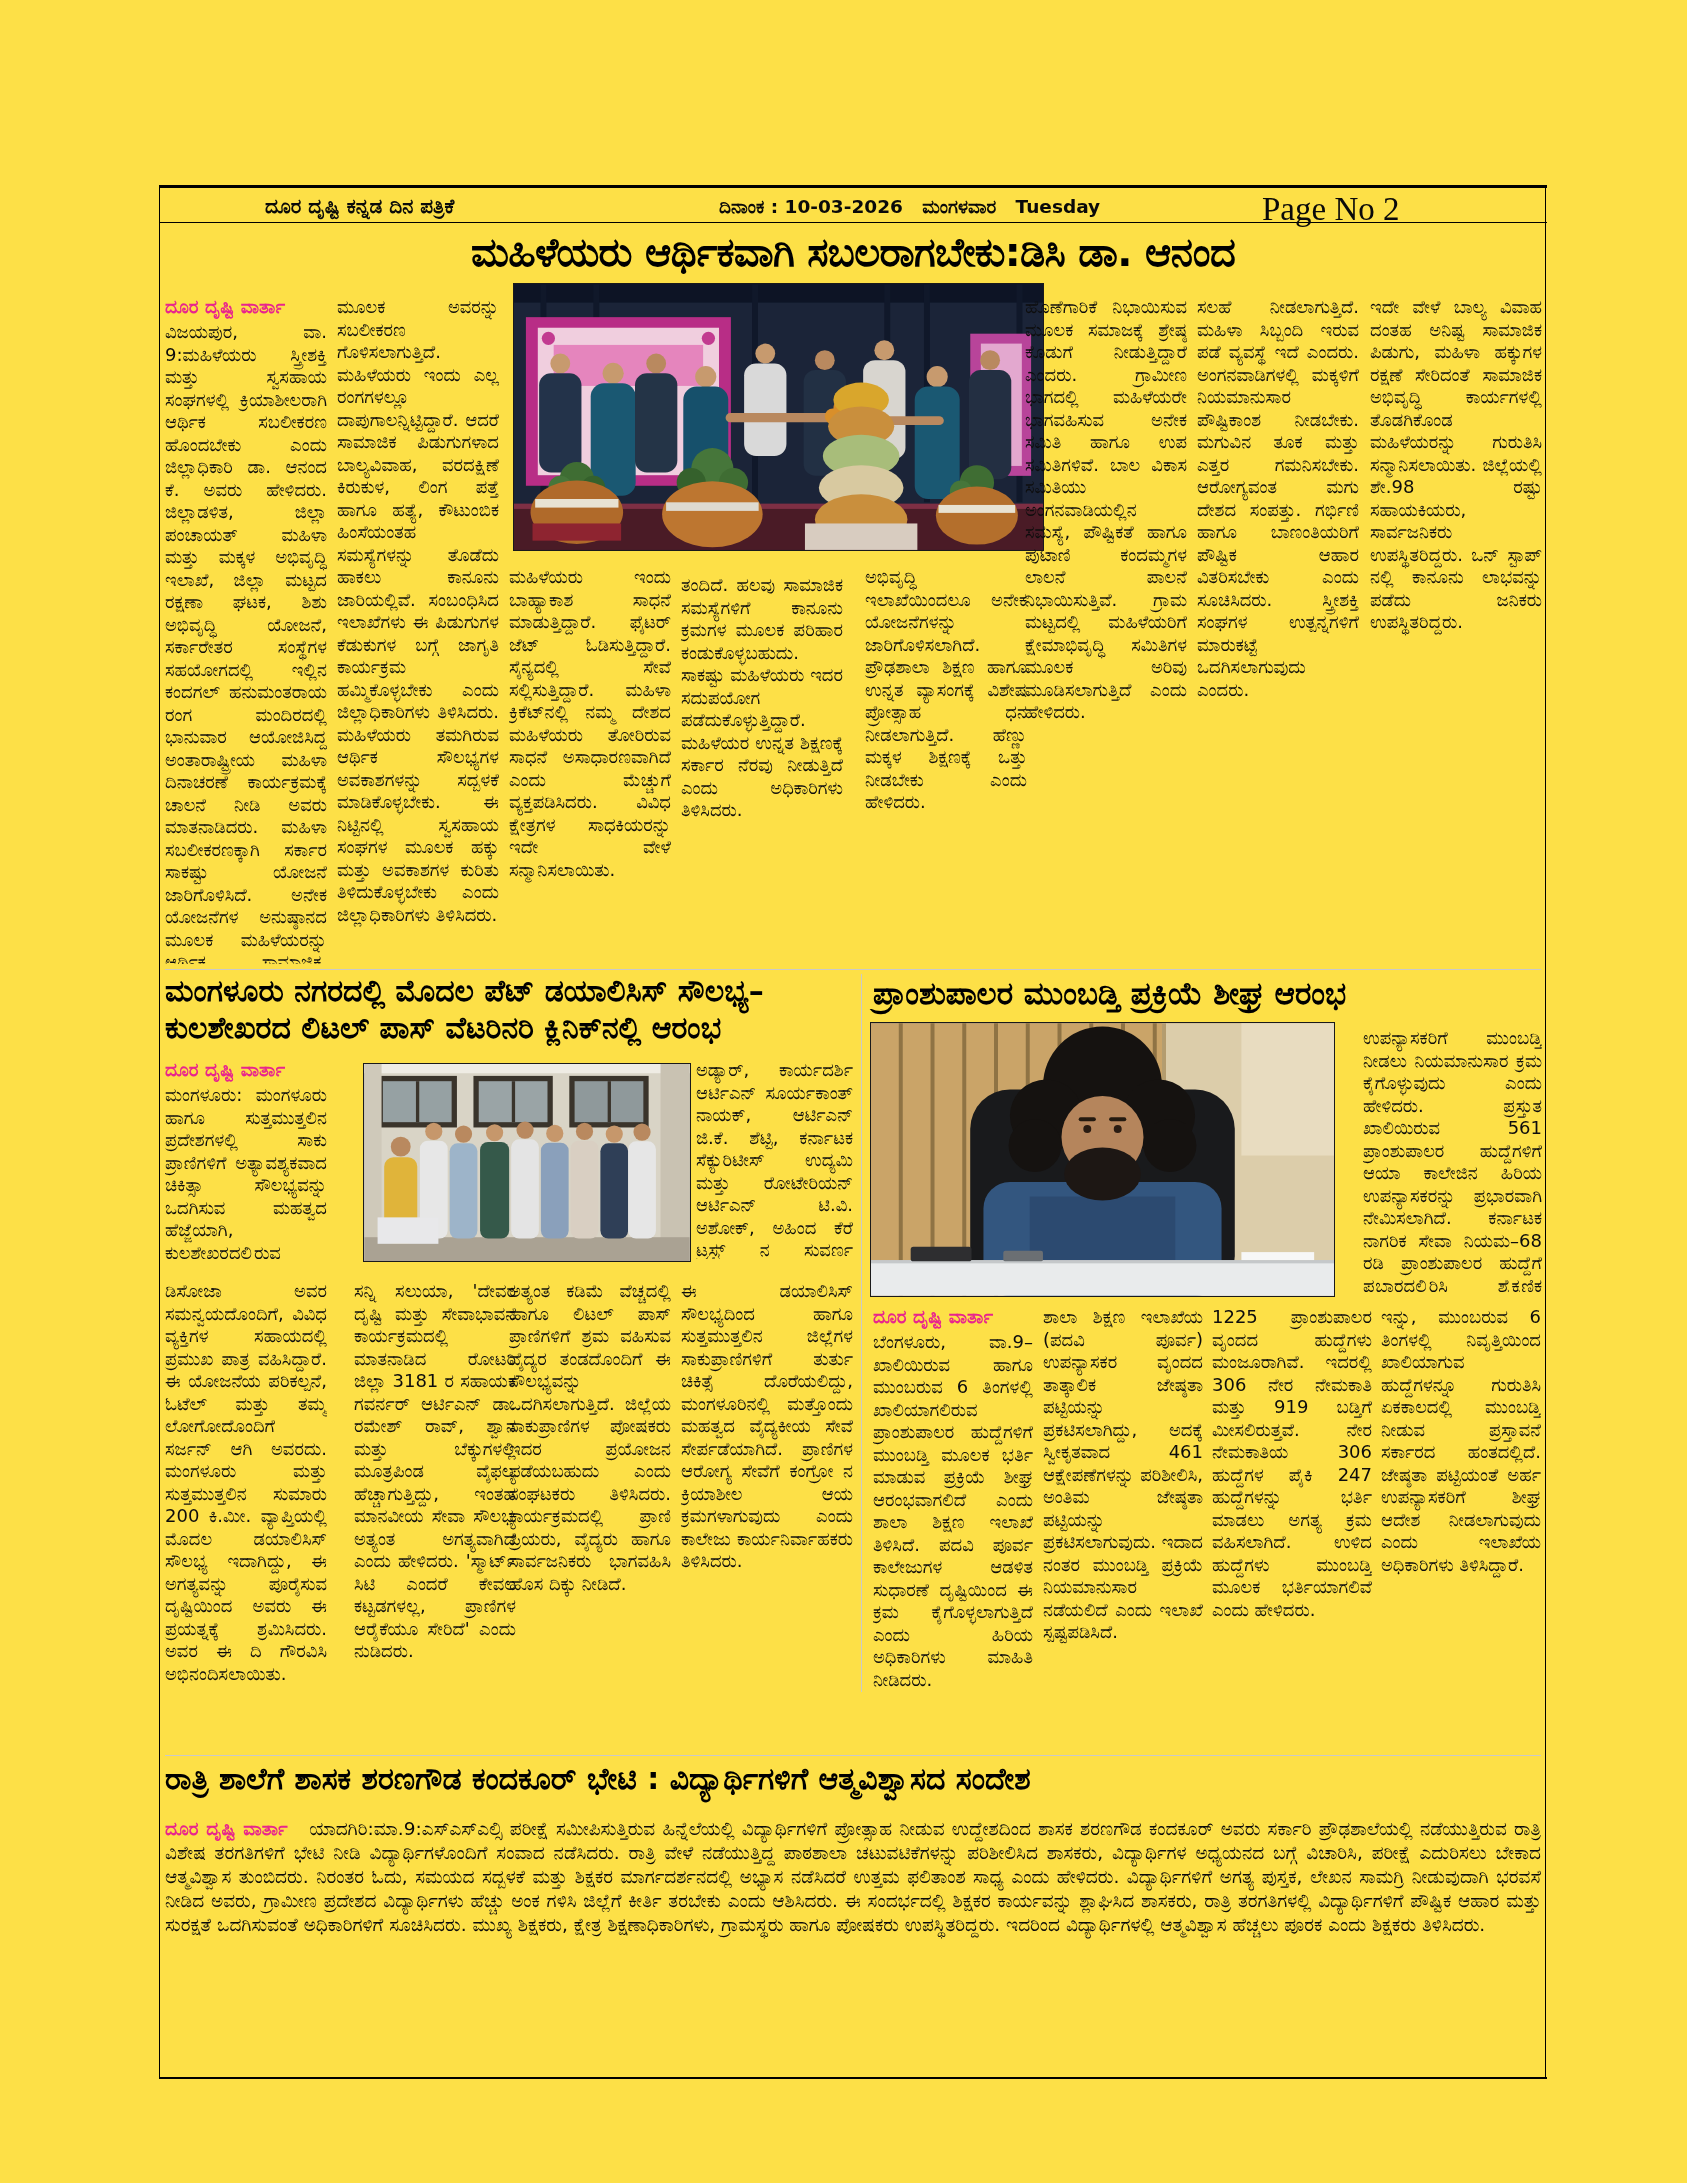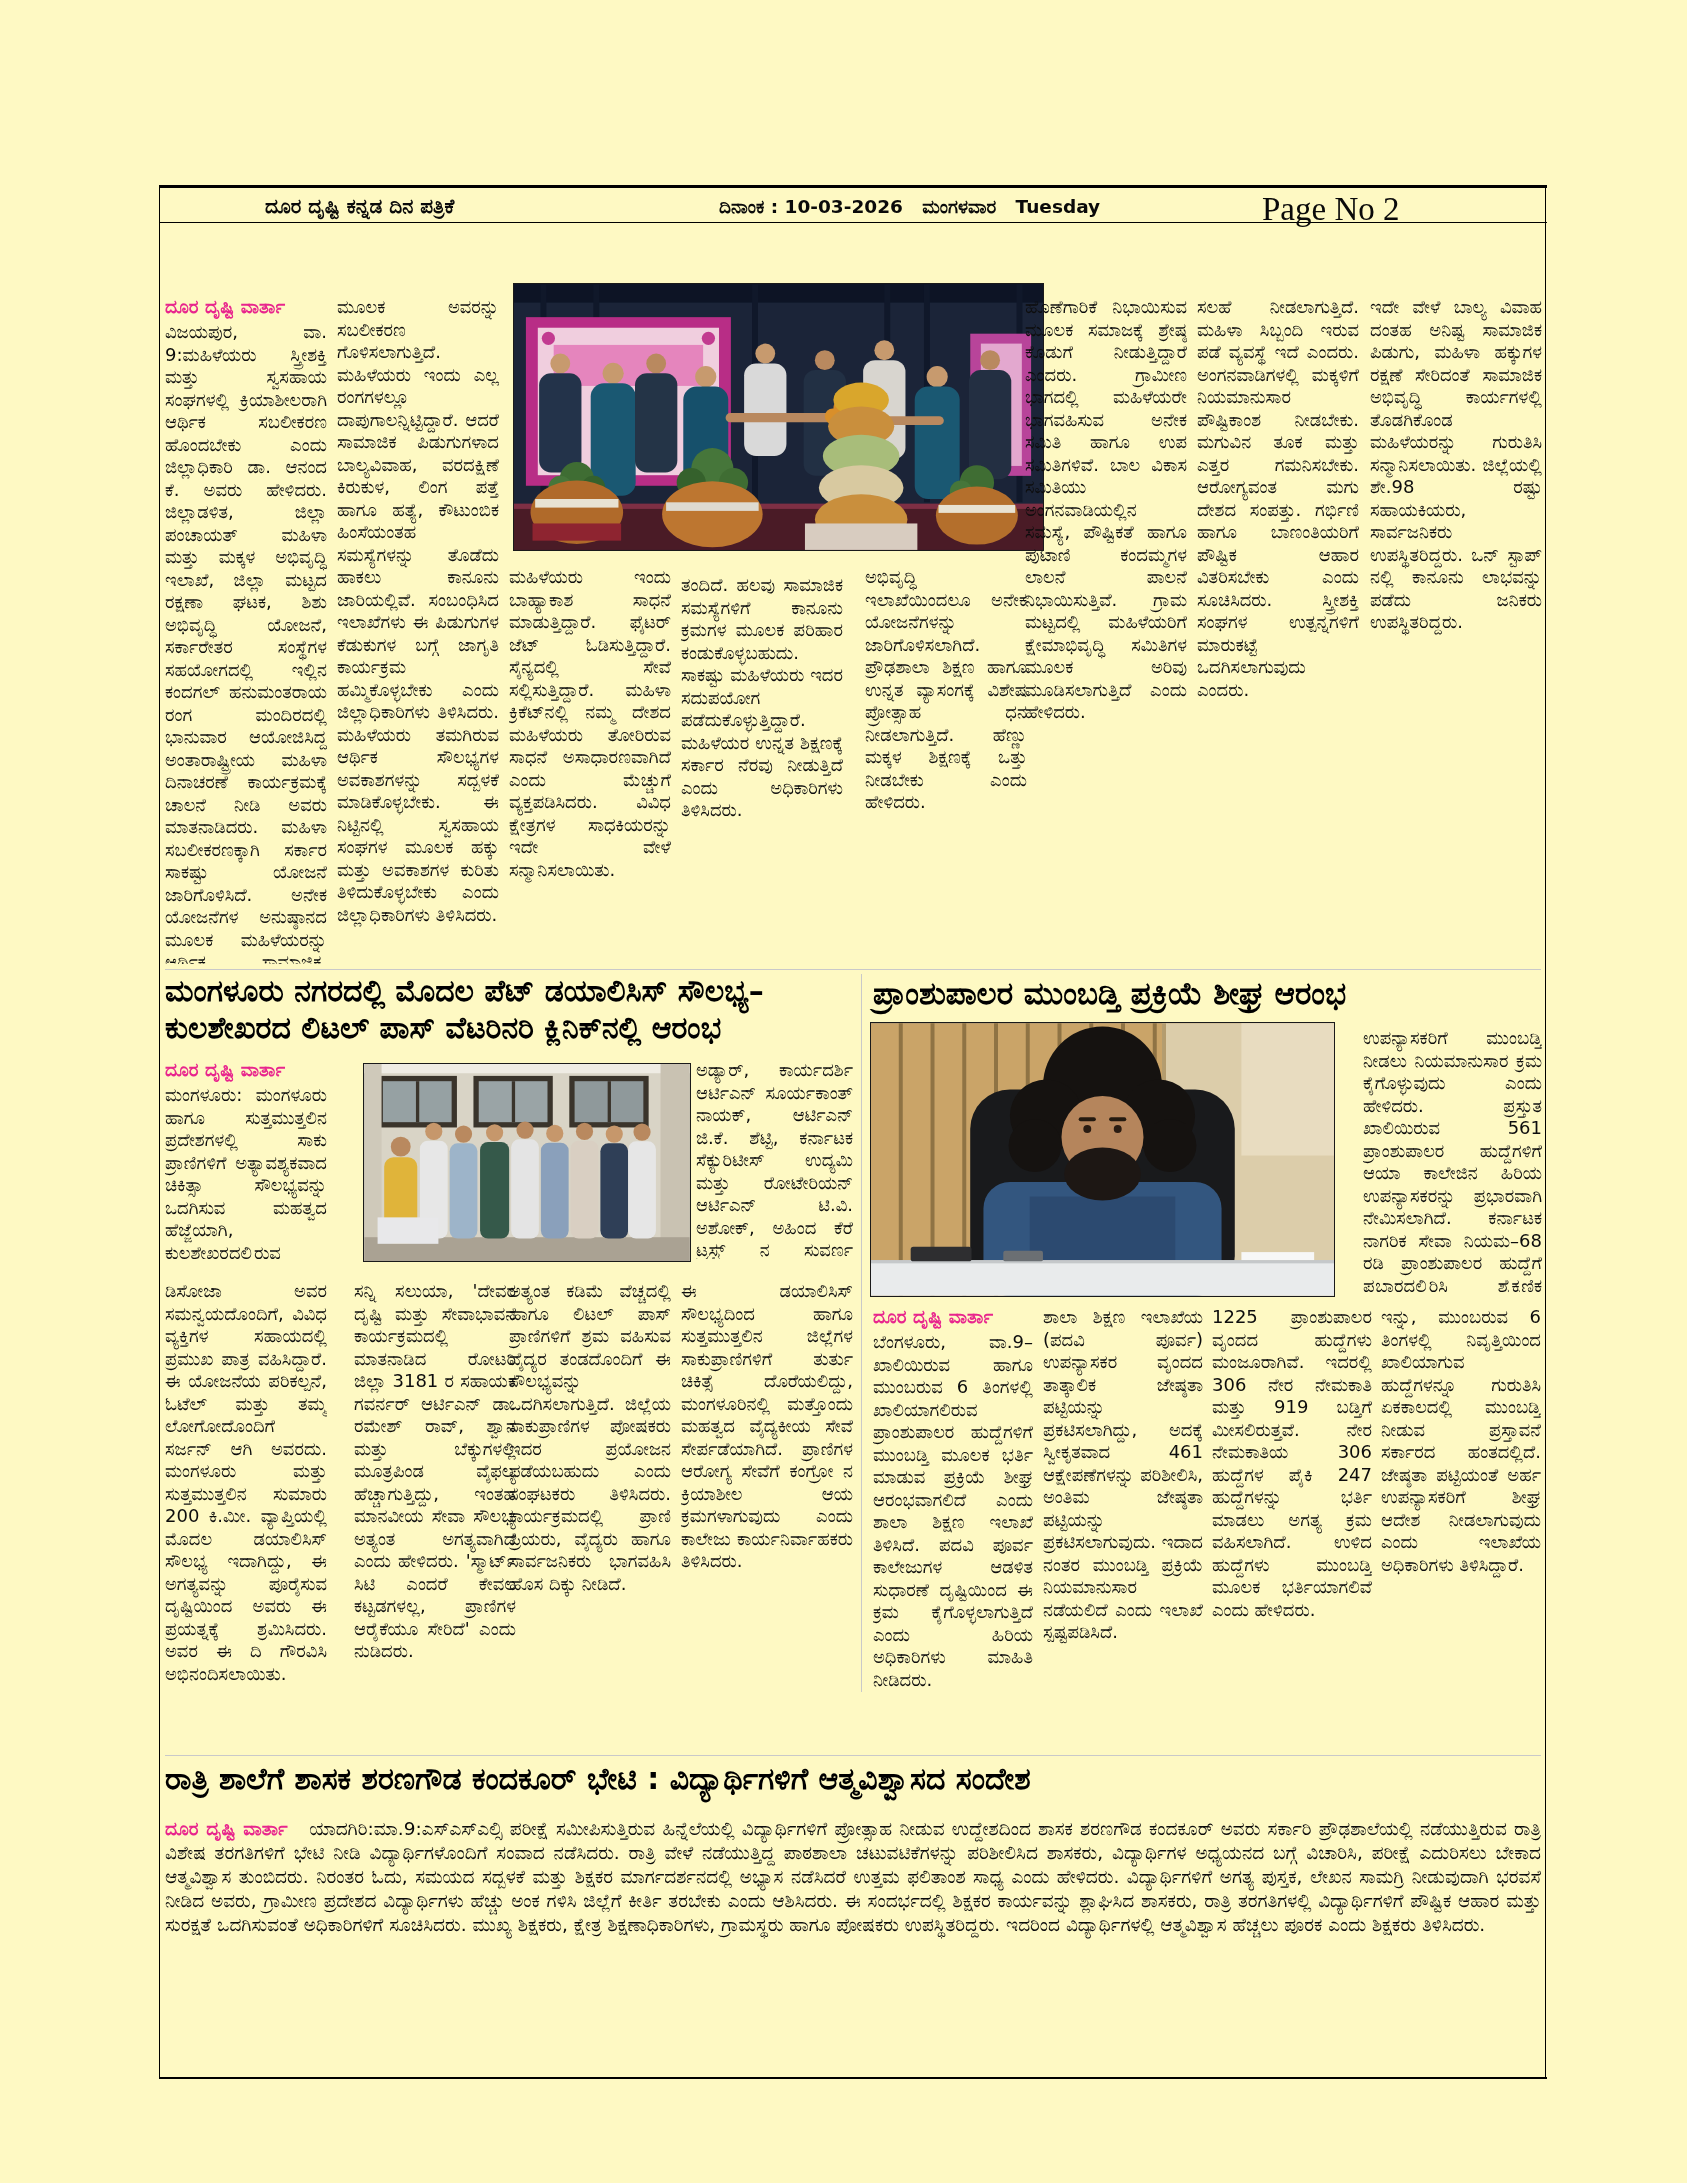--- a/index.html
+++ b/index.html
@@ -1,16 +1,16 @@
 <!DOCTYPE html>
 <html style="font-size:10.6px"><head>
 <meta charset="utf-8">
 <style>
   html,body{margin:0;padding:0;background:#fff;}
-  .page{position:relative;width:1687px;height:2183px;background:#fef9c3;
+  .page{position:relative;width:1687px;height:2183px;background:#fde047;
         font-family:"DejaVu Sans",sans-serif;color:#0a0a0a;overflow:hidden;}
   .rule{position:absolute;background:#000;}
   .rule-light{position:absolute;background:#c9c9c9;}
   .hdr-txt{position:absolute;font-weight:bold;font-size:20px;white-space:nowrap;}
   .pageno{font-family:"Liberation Serif",serif;font-size:33px;font-weight:normal;margin-left:24px;}
   .hl-main{position:absolute;left:165px;width:1376px;top:229px;text-align:center;
            font-size:40px;font-weight:bold;letter-spacing:-0.7px;color:#000;white-space:nowrap;}
   .hl-sec{position:absolute;font-weight:bold;color:#000;text-align:left;white-space:nowrap;}
   .col{position:absolute;width:162px;font-size:18px;line-height:22.5px;text-align:justify;
        overflow:hidden;color:#0d0d0d;}
@@ -33,20 +33,21 @@
   <div class="rule" style="left:159px;top:2077px;width:1388px;height:2px;"></div>
 
   <div class="hdr-txt" style="left:265px;top:194px;">ದೂರ ದೃಷ್ಟಿ ಕನ್ನಡ ದಿನ ಪತ್ರಿಕೆ</div>
   <div class="hdr-txt" style="left:719px;top:196px;font-size:18.5px;">
     <span>ದಿನಾಂಕ : 10-03-2026</span>&nbsp;&nbsp;
     <span>ಮಂಗಳವಾರ</span>&nbsp;&nbsp;
     <span>Tuesday</span>
   </div>
   <div class="hdr-txt pageno" style="left:1238px;top:191px;">Page No  2</div>
 
+  <div class="hl-main">ಮಹಿಳೆಯರು ಆರ್ಥಿಕವಾಗಿ ಸಬಲರಾಗಬೇಕು:ಡಿಸಿ ಡಾ. ಆನಂದ</div>
 
   <div class="photo" style="left:513px;top:283px;width:529px;height:266px;">
     <svg width="529" height="266" viewBox="0 0 800 402">
       <rect x="0" y="0" width="800" height="402" fill="#1b2438"></rect>
       <rect x="0" y="0" width="800" height="28" fill="#0d1425"></rect>
       <g fill="#10182a">
           <rect x="40" y="0" width="9" height="330"></rect>
           <rect x="120" y="0" width="9" height="330"></rect>
           <rect x="360" y="0" width="9" height="330"></rect>
           <rect x="560" y="0" width="9" height="330"></rect>

